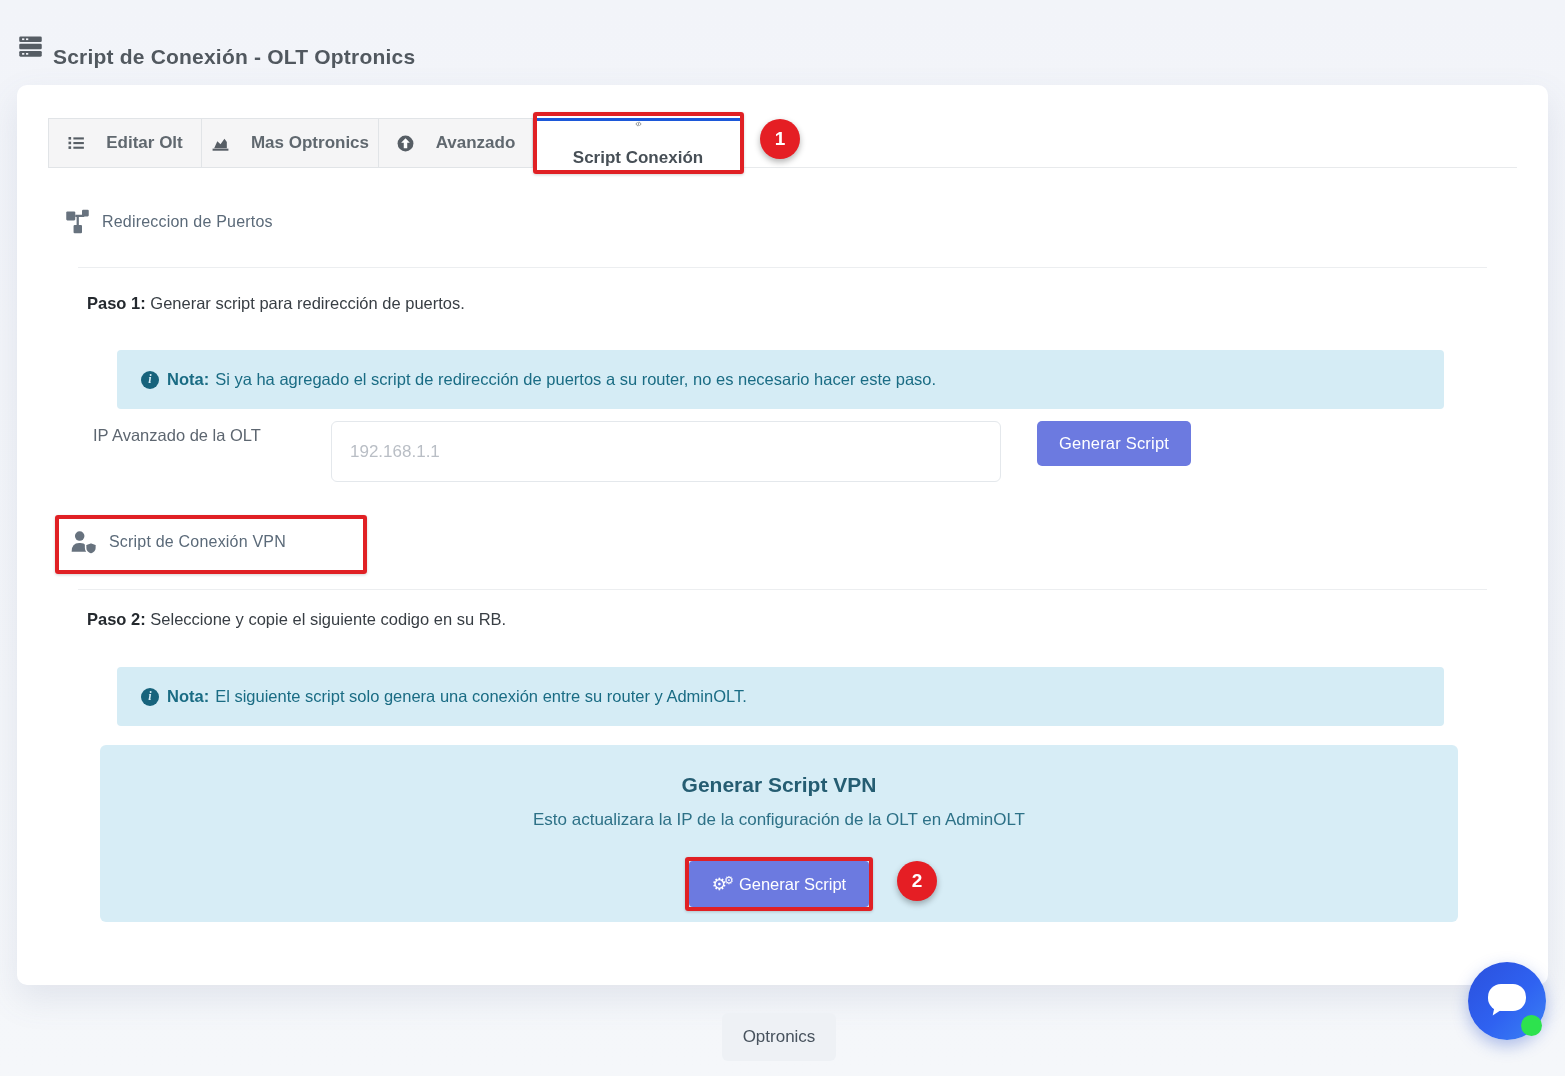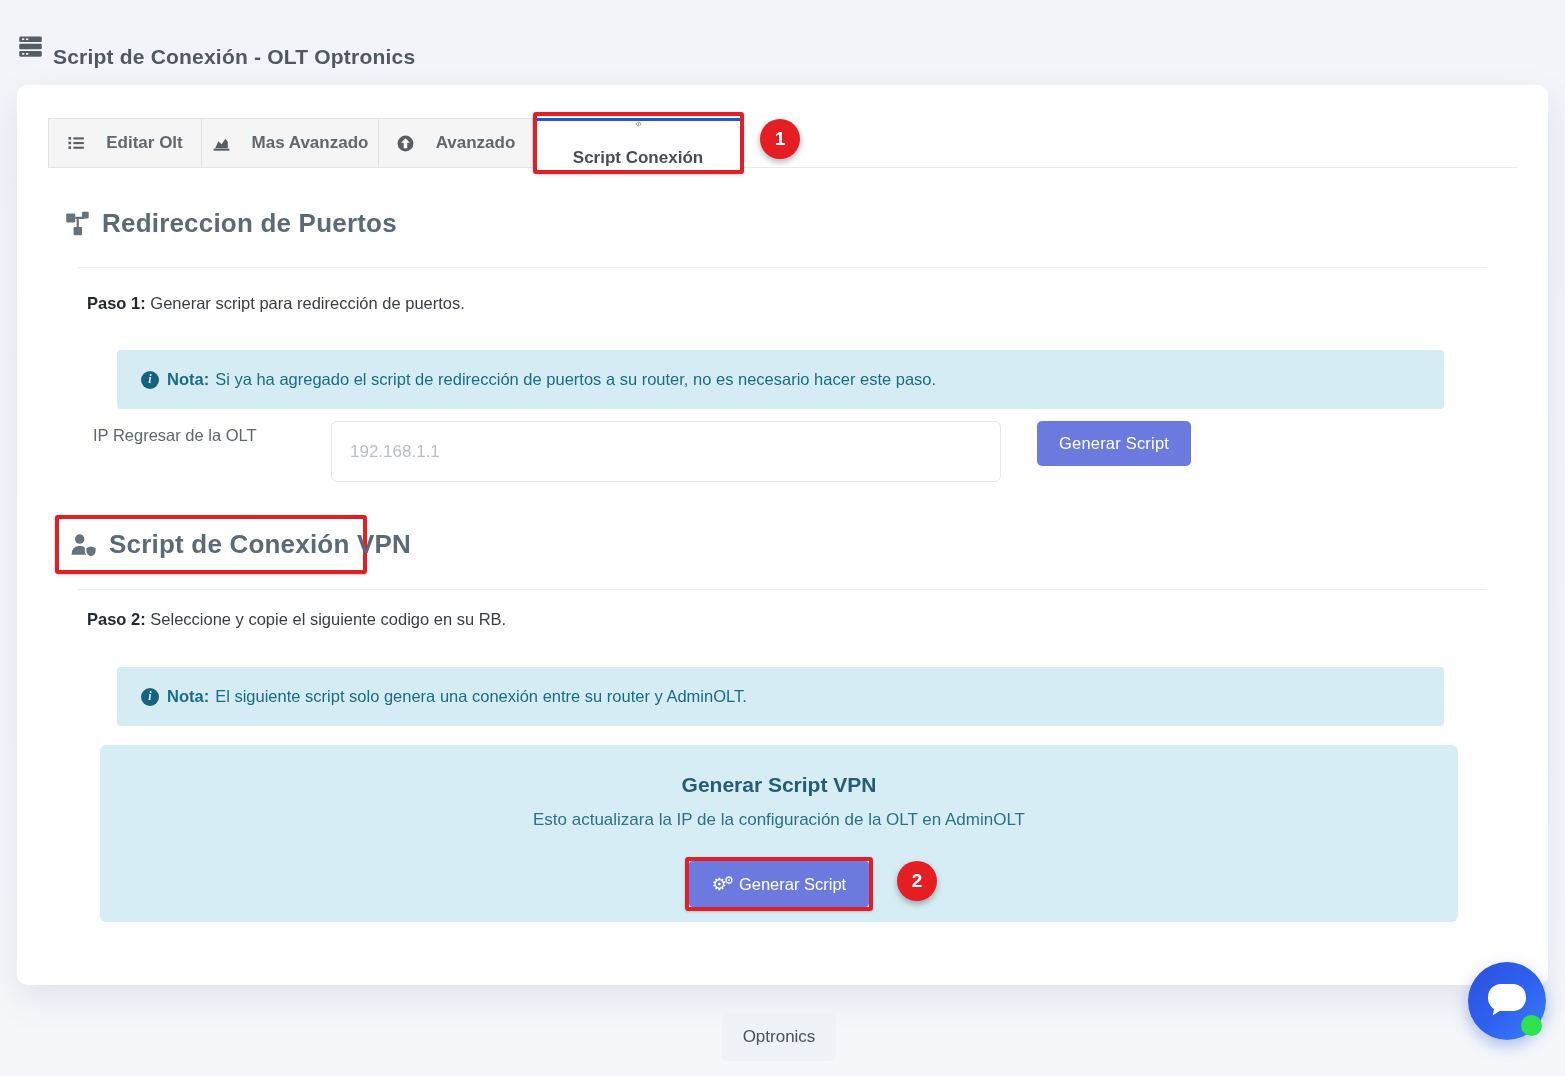--- a/index.html
+++ b/index.html
@@ -44,21 +44,21 @@
   .badge-circle {
     position:absolute; width:40px; height:40px; border-radius:50%;
     background:#e51e24; color:#ffffff; font-weight:bold; font-size:19px;
     display:flex; align-items:center; justify-content:center;
     box-shadow:0 3px 6px rgba(0,0,0,.3);
   }
 
   
   .section-head { position:absolute; display:flex; align-items:center; gap:11px; color:#5b6a79; }
   .section-head svg { color:#67727e; }
-  .section-title { font-size:26px; font-weight:bold; letter-spacing:.2px; }
+  .section-title { font-size:16px; font-weight:normal; letter-spacing:.2px; }
   .divider { position:absolute; height:1px; background:#eceef0; }
 
   .step-line { position:absolute; font-size:16.5px; color:#383e44; }
   .step-line b { color:#24292e; }
 
   
   .alert-info {
     position:absolute; width:1327px; height:59px; background:#d5ecf5;
     border-radius:4px; display:flex; align-items:center; padding:0 24px;
     color:#1a6c84; font-size:16.5px;
@@ -156,21 +156,21 @@
         <rect x="2" y="16.4" width="3.5" height="3.5"></rect>
           <rect x="8.5" y="16.9" width="14" height="2.8"></rect>
       </svg>
       <span>Editar Olt</span>
     </div>
     <div class="tab tab-w1">
       <svg width="19" height="19" viewBox="0 0 24 24" fill="currentColor">
         <path d="M4 18 L8 9 L12 13 L17 6 L20 10 L20 18 Z"></path>
         <rect x="2" y="18.5" width="20" height="2.6"></rect>
       </svg>
-      <span>Mas Avanzado</span>
+      <span>Mas Optronics</span>
     </div>
     <div class="tab tab-w2">
       <svg width="19" height="19" viewBox="0 0 24 24">
         <circle cx="12" cy="12" r="10" fill="currentColor"></circle>
         <path d="M12 5.5 L17.5 11 H14.2 V18 H9.8 V11 H6.5 Z" fill="#ffffff"></path>
       </svg>
       <span>Avanzado</span>
     </div>
     <div class="tab tab-w3 active">
       <svg width="21" height="19" viewBox="0 0 26 24" fill="none" stroke="currentColor" stroke-width="2.6" stroke-linecap="round" stroke-linejoin="round">
@@ -201,21 +201,21 @@
     <b>Paso 1:</b>
     <span>Generar script para redirección de puertos.</span>
   </div>
 
   <div class="alert-info" style="left:100px; top:265px;">
     <span class="info-icon">i</span>
     <b>Nota:</b>
     <span>Si ya ha agregado el script de redirección de puertos a su router, no es necesario hacer este paso.</span>
   </div>
 
-  <div class="ip-label" style="left:76px; top:341px;">IP Regresar de la OLT</div>
+  <div class="ip-label" style="left:76px; top:341px;">IP Avanzado de la OLT</div>
   <input class="ip-input" style="left: 314px; top: 336px;" type="text" placeholder="192.168.1.1">
   <button class="btn-primary" style="left:1020px; top:336px;">Generar Script</button>
 
   <div class="annot-box" style="left:38px; top:430px; width:312px; height:59px;"></div>
   <div class="section-head" style="left:53px; top:444px;">
     <svg width="28" height="26" viewBox="0 0 26 24" fill="currentColor">
       <circle cx="9" cy="6.5" r="4.4"></circle>
       <path d="M1.5 21 q0 -8 7 -8 h1 q7 0 7 8 z"></path>
       <path d="M19.5 12.5 l5 1.8 v3.2 q0 4 -5 5.8 q-5 -1.8 -5 -5.8 v-3.2 z" stroke="#ffffff" stroke-width="1.4"></path>
     </svg>

